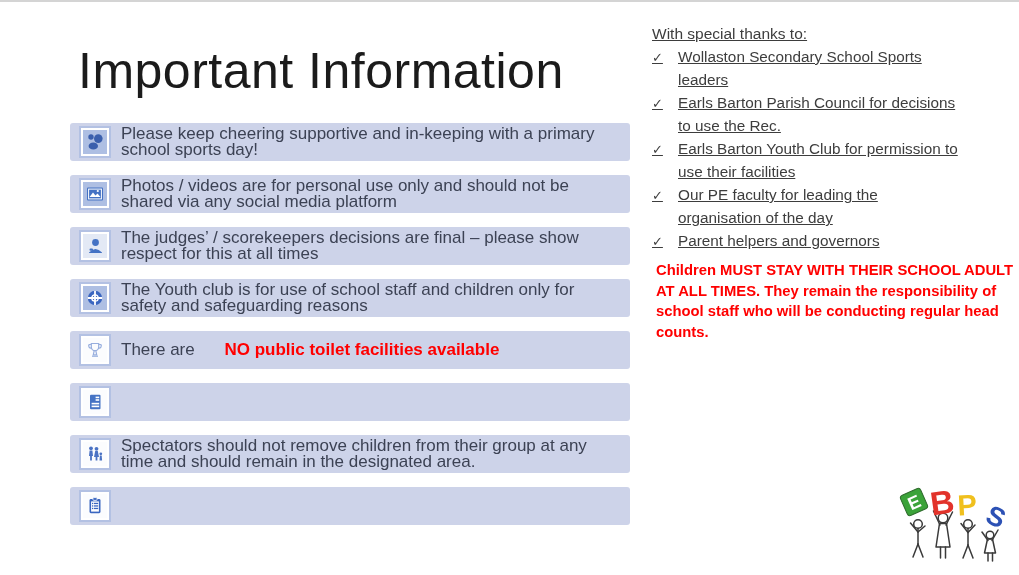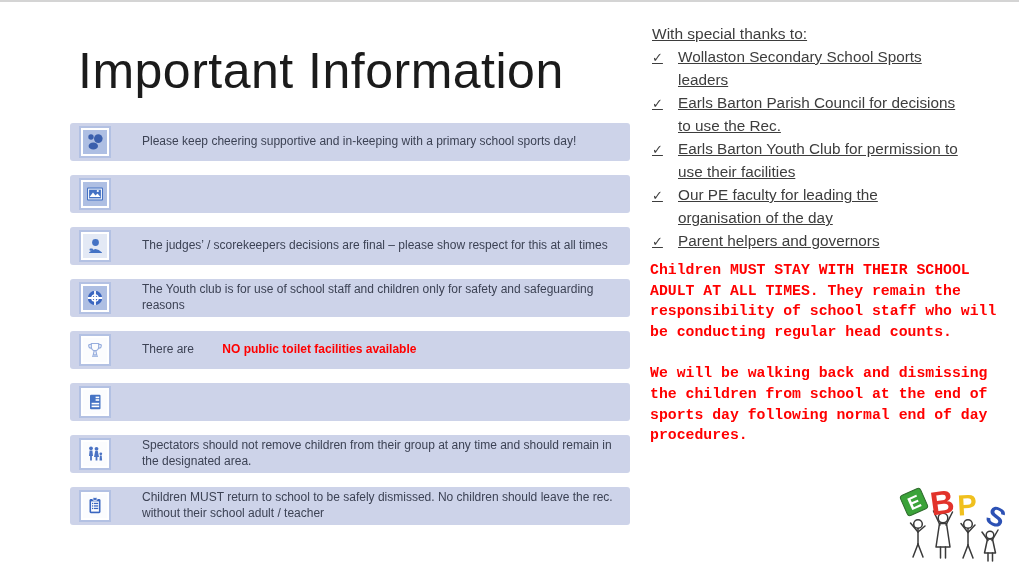--- a/index.html
+++ b/index.html
@@ -27,38 +27,38 @@
   }
   .icon-tile{
     flex:0 0 auto;width:24px;height:24px;
     border:2px solid #ffffff;box-shadow:0 0 0 2px #b3c1e3;
     margin:0 3px;display:flex;align-items:center;justify-content:center;
   }
   .tile-blue{background:#aebfe3;}
   .tile-pale{background:#e3e9f5;}
   .tile-white{background:#fbfcfe;}
   .row-text{
-    margin-left:30px;width:500px;
-    font-size:12px;line-height:15.6px;color:#3c4254;
+    margin-left:9px;width:500px;
+    font-size:17px;line-height:15.6px;color:#3c4254;
   }
   .hl-red{color:#ff0000;font-weight:bold;padding-left:25px;}
 
   
   .thanks{position:absolute;left:652px;top:22px;width:365px;color:#3d3d3d;text-decoration:underline;}
   .thanks-heading{font-size:15.5px;line-height:23px;}
   .thanks-item{display:flex;font-size:15.3px;line-height:23px;width:312px;}
   .check{flex:0 0 26px;font-size:13px;padding-top:1px;color:#404040;}
   .thanks-text{flex:1;}
 
   
   .warnings{
     position:absolute;left:640px;top:260px;width:374px;
     color:#ff0000;font-weight:bold;font-size:14.8px;line-height:20.6px;
   }
-  .warning-para{margin:0 0 21px 10px;font-family:Liberation Mono, monospace;}
+  .warning-para{margin:0 0 21px 16px;}
 
   
   .logo{position:absolute;left:897px;top:481px;width:120px;height:93px;}
 </style>
 </head>
 <body>
 
 <div class="top-edge"></div>
 
 <div class="slide-title">Important Information</div>
@@ -78,20 +78,21 @@
 
   <div class="info-row">
     <span class="icon-tile tile-blue">
       <svg width="20" height="20" viewBox="0 0 20 20">
         <rect x="2" y="3.5" width="16" height="13" rx="1" fill="#4472c4"></rect>
         <rect x="3.6" y="5.1" width="12.8" height="9.8" fill="none" stroke="#ffffff" stroke-width="1"></rect>
         <path d="M4.5 13 L8 8.5 L10.5 11.5 L12.5 9.5 L15.5 13 Z" fill="#ffffff"></path>
         <circle cx="12.8" cy="7" r="1.1" fill="#ffffff"></circle>
       </svg>
     </span>
+    <div class="row-text"><span>Photos / videos are for personal use only and should not be shared via any social media platform</span><span class="hl-red"></span></div>
   </div>
 
   <div class="info-row">
     <span class="icon-tile tile-pale">
       <svg width="20" height="20" viewBox="0 0 20 20">
         <circle cx="10.5" cy="6.5" r="3.4" fill="#4472c4"></circle>
         <path d="M4 16.5 Q10.5 9.5 17 16.5 L17 17 L4 17 Z" fill="#4472c4"></path>
         <rect x="4.5" y="12.5" width="3.5" height="2.2" rx="1" fill="#4472c4"></rect>
       </svg>
     </span>
@@ -161,21 +162,20 @@
         <g fill="#3a66c0">
           <rect x="7" y="6.8" width="1.3" height="1.3"></rect>
             <rect x="9" y="6.8" width="4.2" height="1.3"></rect>
           <rect x="7" y="9.3" width="1.3" height="1.3"></rect>
             <rect x="9" y="9.3" width="4.2" height="1.3"></rect>
           <rect x="7" y="11.8" width="1.3" height="1.3"></rect>
             <rect x="9" y="11.8" width="4.2" height="1.3"></rect>
         </g>
       </svg>
     </span>
-    <div class="row-text"><span>Children MUST return to school to be safely dismissed. No children should leave the rec. without their school adult / teacher</span><span class="hl-red"></span></div>
   </div>
 
 </div>
 
 <div class="thanks">
   <div class="thanks-heading">With special thanks to:</div>
   <div class="thanks-item">
     <span class="check">✓</span>
     <span class="thanks-text">Wollaston Secondary School Sports leaders</span>
   </div>
@@ -192,21 +192,20 @@
     <span class="thanks-text">Our PE faculty for leading the organisation of the day</span>
   </div>
   <div class="thanks-item">
     <span class="check">✓</span>
     <span class="thanks-text">Parent helpers and governors</span>
   </div>
 </div>
 
 <div class="warnings">
   <p class="warning-para">Children MUST STAY WITH THEIR SCHOOL ADULT AT ALL TIMES.  They remain the responsibility of school staff who will be conducting regular head counts.</p>
-  <p class="warning-para">We will be walking back and dismissing the children from school at the end of sports day following normal end of day procedures.</p>
 </div>
 
 <div class="logo">
   <svg width="120" height="93" viewBox="0 0 120 93">
 
     <g fill="none" stroke="#3a3a3a" stroke-width="1.5" stroke-linecap="round" stroke-linejoin="round">
 
       <circle cx="21" cy="43" r="4.3"></circle>
       <path d="M21 47.5 L21 63"></path>
       <path d="M21 51 L13.5 42"></path>

